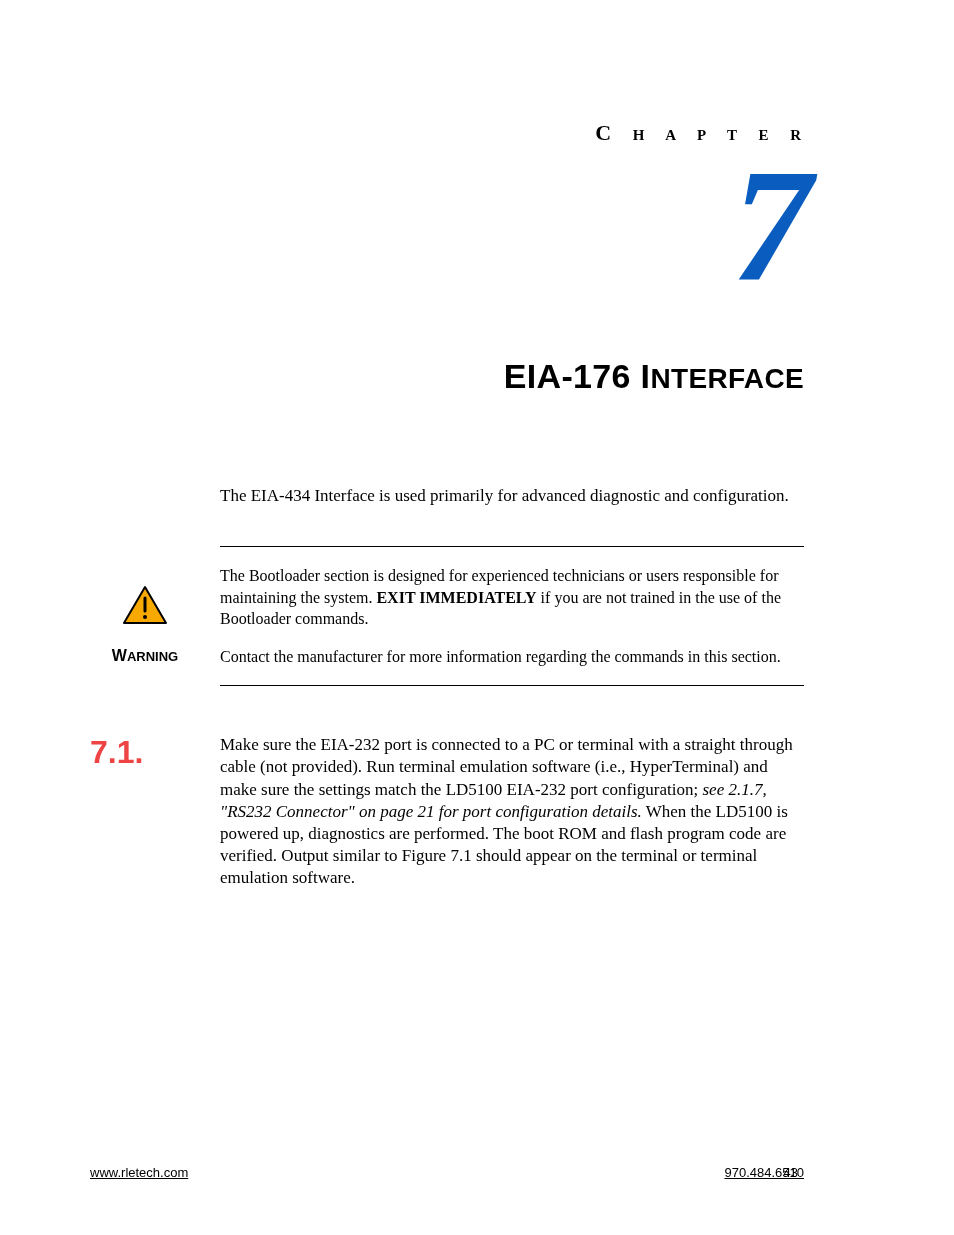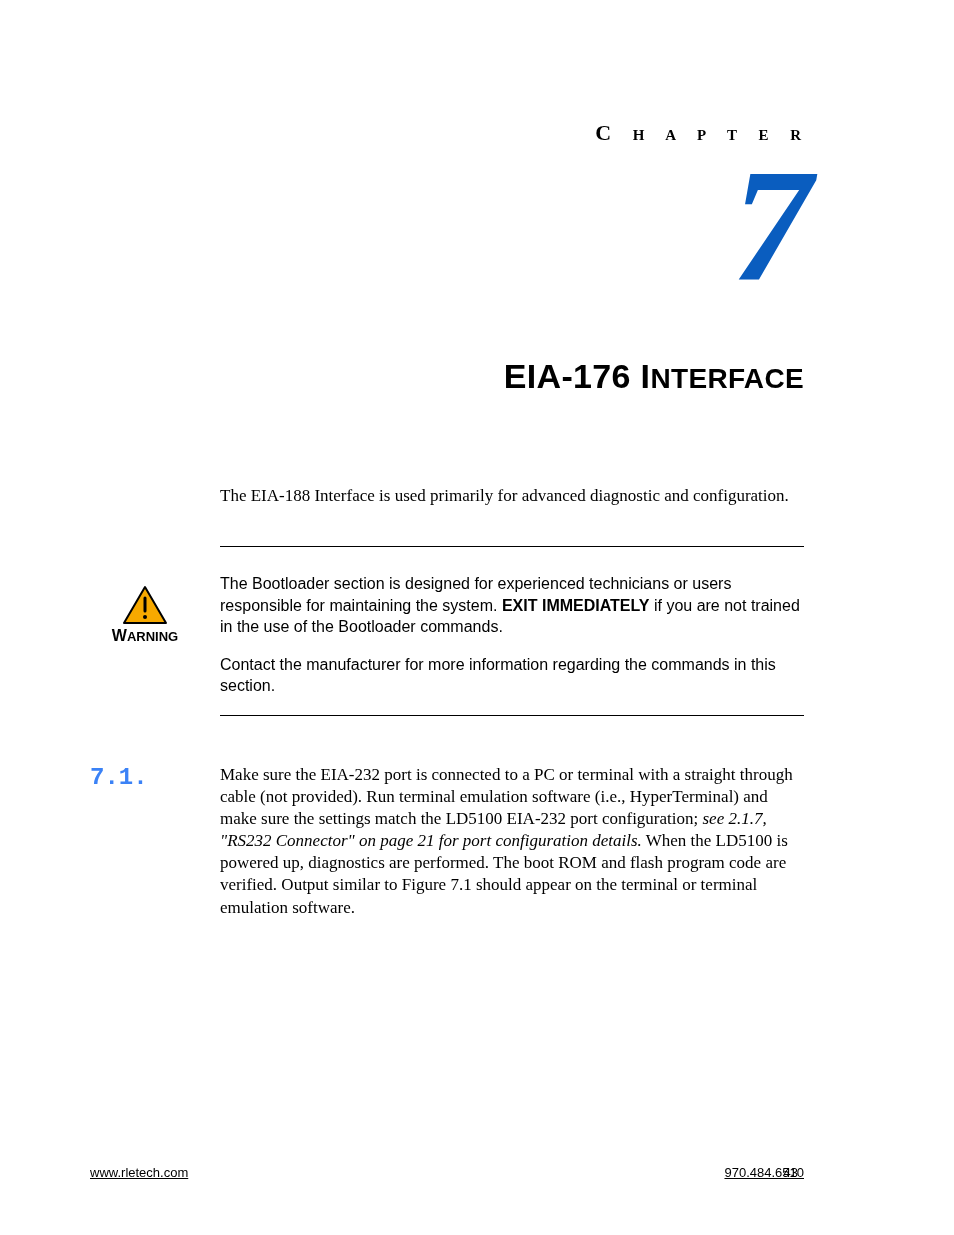--- a/index.html
+++ b/index.html
@@ -70,37 +70,37 @@
     left: -130px;
     top: 38px;
     width: 110px;
     text-align: center;
   }
   .warn-icon-svg { width: 46px; height: 40px; display: block; margin: 0 auto; }
   .warn-text {
     font-family: Arial, Helvetica, sans-serif;
     font-weight: bold;
     font-size: 13px;
-    margin-top: 0;
+    margin-top: 20px;
   }
   .warn-text .wfirst { font-size: 16px; }
-  .warning-block p { margin: 8px 0 16px 0; }
+  .warning-block p { margin: 0 0 16px 0; font-family: Liberation Serif, serif; }
   .warning-block p:last-child { margin-bottom: 0; }
   .section {
     margin-top: 48px;
     position: relative;
   }
   .section-number {
     position: absolute;
     left: -130px;
     top: 0;
-    font-family: Liberation Mono, monospace;
+    font-family: Liberation Sans, sans-serif;
     font-weight: bold;
-    font-size: 24px;
-    color: #3b82f6;
+    font-size: 32px;
+    color: #ef4444;
   }
   .section-title {
     font-family: Arial, Helvetica, sans-serif;
     font-weight: bold;
     font-size: 28px;
     color: #0a5dbf;
     margin: 0 0 22px 0;
   }
   .section-body {
     font-family: "Times New Roman", Times, serif;
@@ -133,21 +133,21 @@
   </div>
 
   <div class="chapter-number">7</div>
 
   <div class="chapter-title">
     <span>EIA-176 I</span><span class="sc">NTERFACE</span>
   </div>
 
   <div class="content-col">
 
-    <div class="intro">The EIA-188 Interface is used primarily for advanced diagnostic and configuration.</div>
+    <div class="intro">The EIA-434 Interface is used primarily for advanced diagnostic and configuration.</div>
 
     <div class="warning-block">
       <div class="warning-side">
         <svg class="warn-icon-svg" viewBox="0 0 46 40">
           <polygon points="23,2 44,38 2,38" fill="#f7a900" stroke="#000" stroke-width="2" stroke-linejoin="round"></polygon>
           <line x1="23" y1="13" x2="23" y2="26" stroke="#000" stroke-width="3" stroke-linecap="round"></line>
           <circle cx="23" cy="32" r="2" fill="#000"></circle>
         </svg>
         <div class="warn-text">
           <span class="wfirst">W</span><span>ARNING</span>

